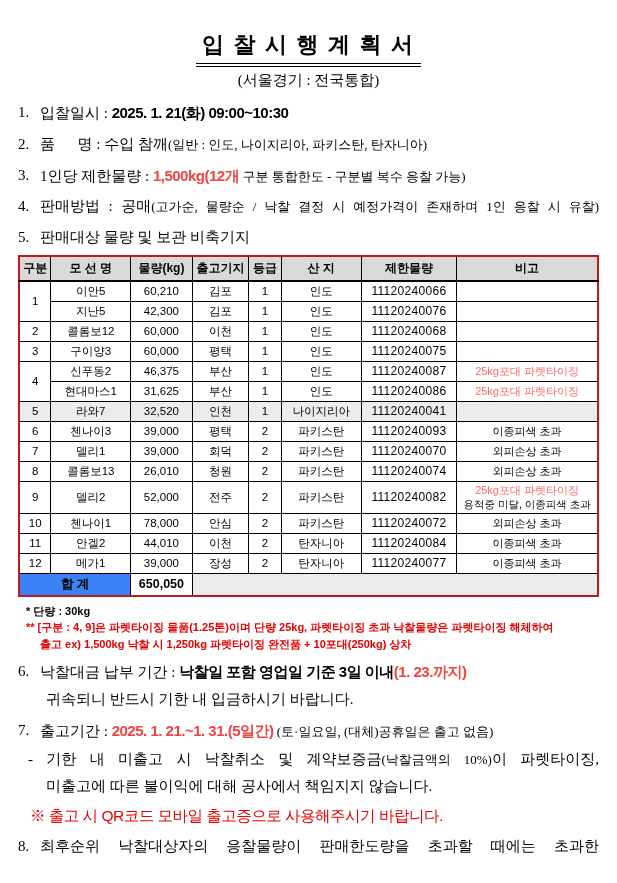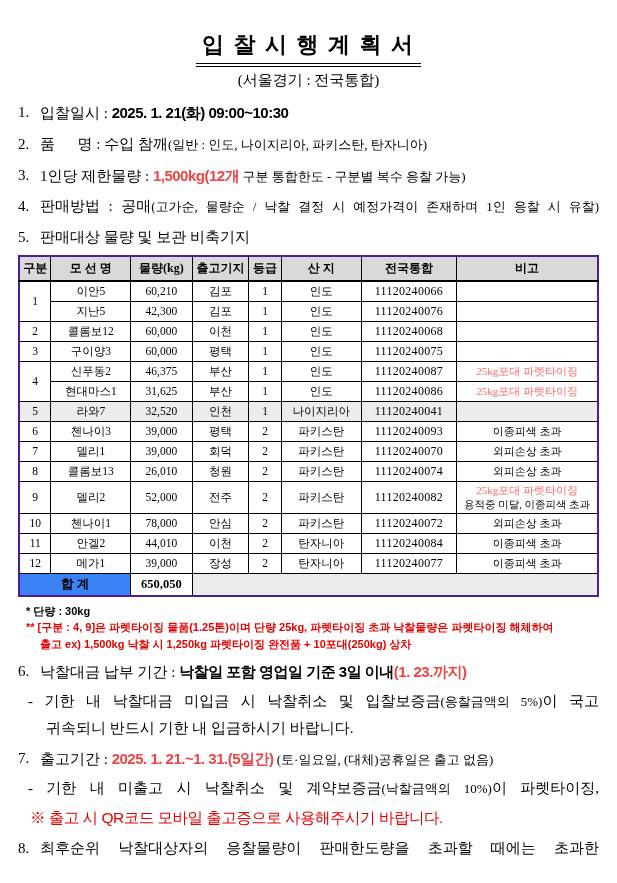--- a/index.html
+++ b/index.html
@@ -22,22 +22,22 @@
   .item .no { width:22px; flex:0 0 22px; }
   .item .body { flex:1; }
   .pre { white-space:pre; }
   .bold-sans { font-family:"Liberation Sans", sans-serif; font-weight:bold; letter-spacing:-0.5px; }
   .blue { color:#ef4444; }
   .small { font-size:13px; }
   .just { text-align:justify; text-align-last:justify; }
 
   table.bid {
     width:100%; border-collapse:collapse; margin-top:6px;
-    font-family:Liberation Serif, serif; font-size:11.5px;
-    border:2px solid #4c1d95;
+    font-family:Liberation Sans, sans-serif; font-size:11.5px;
+    border:2px solid #b91c1c;
   }
   table.bid th, table.bid td {
     border:1px solid #000; text-align:center; vertical-align:middle;
     padding:2px 3px; height:19px;
   }
   table.bid th {
     background:#d9d9d9; font-weight:bold; font-size:12px; padding:3px 2px;
     border-bottom:2px solid #000;
   }
   td.qty { text-align:right; padding-right:6px; }
@@ -100,21 +100,21 @@
 
   <table class="bid">
     <thead>
       <tr>
         <th style="width:5.5%">구분</th>
         <th style="width:13.8%">모 선 명</th>
         <th style="width:10.6%">물량(kg)</th>
         <th style="width:9.8%">출고기지</th>
         <th style="width:5.6%">등급</th>
         <th style="width:13.8%">산 지</th>
-        <th style="width:16.5%">전국통합</th>
+        <th style="width:16.5%">제한물량</th>
         <th style="width:24.4%">비고</th>
       </tr>
     </thead>
     <tbody>
       <tr>
         <td rowspan="2">1</td>
         <td>이안5</td>
         <td class="qty">60,210</td>
         <td>김포</td>
         <td>1</td>
@@ -266,28 +266,28 @@
     <div class="n2">** [구분 : 4, 9]은 파렛타이징 물품(1.25톤)이며 단량 25kg, 파렛타이징 초과 낙찰물량은 파렛타이징 해체하여</div>
     <div class="n2b">출고 ex) 1,500kg 낙찰 시 1,250kg 파렛타이징 완전품 + 10포대(250kg) 상차</div>
   </div>
 
   <div class="items" style="margin-top:8px">
 
     <div class="item">
       <span class="no">6.</span>
       <span class="body"><span>낙찰대금 납부 기간 : </span><span class="bold-sans">낙찰일 포함 영업일 기준 3일 이내</span><span class="bold-sans blue">(1. 23.까지)</span></span>
     </div>
-    <span class="sub just"><span>- 기한 내 낙찰대금 미입금 시 낙찰취소 및 입찰보증금</span><span class="small">(응찰금액의 5%)</span><span>이 국고</span></span>
     <span class="sub2">귀속되니 반드시 기한 내 입금하시기 바랍니다.</span>
 
     <div class="item">
       <span class="no">7.</span>
       <span class="body"><span>출고기간 : </span><span class="bold-sans blue">2025. 1. 21.~1. 31.(5일간)</span><span class="small"> (토·일요일, (대체)공휴일은 출고 없음)</span></span>
     </div>
     <span class="sub just"><span>- 기한 내 미출고 시 낙찰취소 및 계약보증금</span><span class="small">(낙찰금액의 10%)</span><span>이 파렛타이징,</span></span>
+    <span class="sub2">미출고에 따른 불이익에 대해 공사에서 책임지지 않습니다.</span>
     <span class="warn">※ 출고 시 QR코드 모바일 출고증으로 사용해주시기 바랍니다.</span>
 
     <div class="item">
       <span class="no">8.</span>
       <span class="body">
         <span class="just" style="display:block">최후순위 낙찰대상자의 응찰물량이 판매한도량을 초과할 때에는 초과한</span>
 
       </span>
     </div>
 

